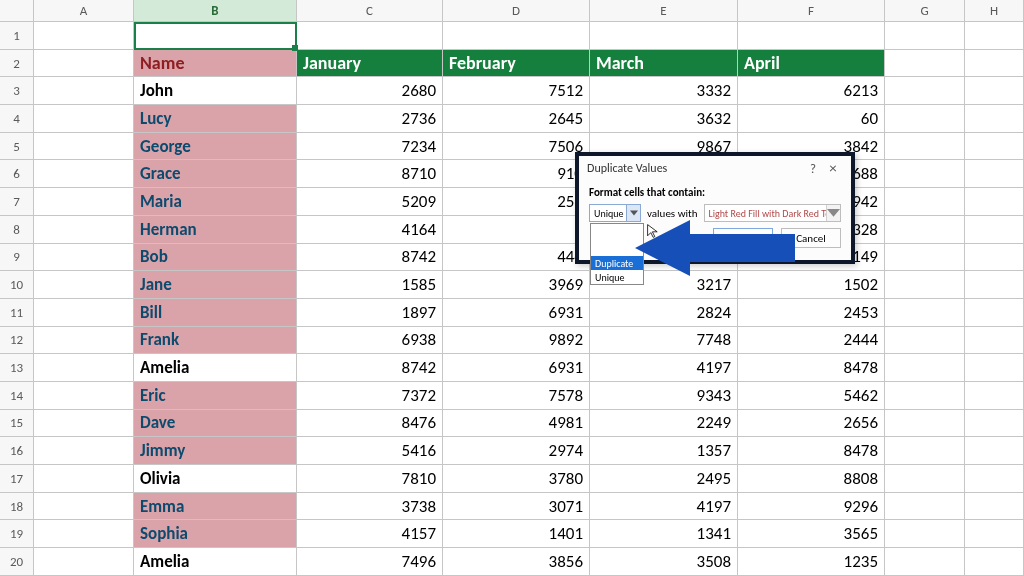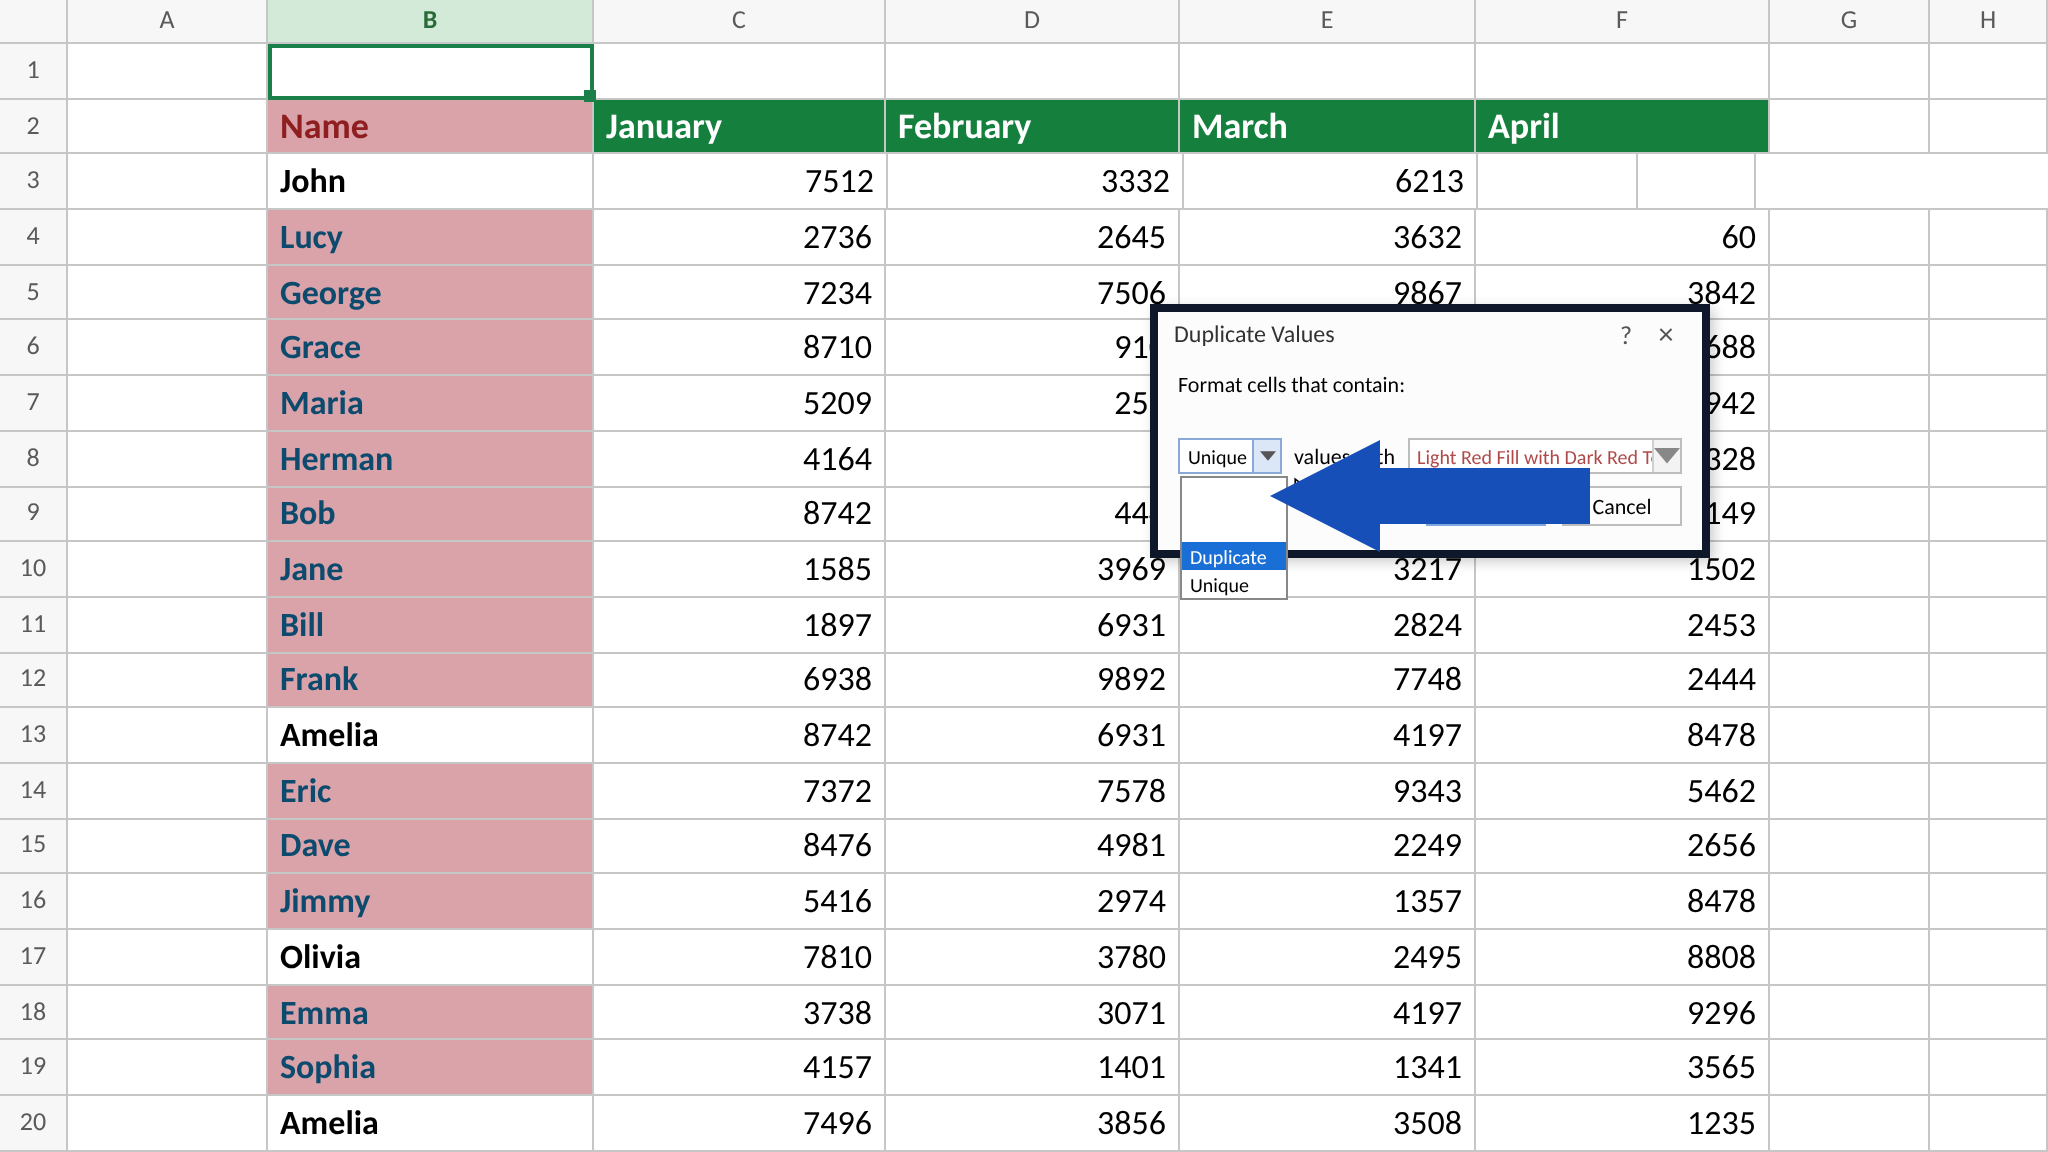--- a/index.html
+++ b/index.html
@@ -126,21 +126,21 @@
     color: #333;
   }
   .dlg-title .spacer { flex: 1; }
   .dlg-title .help, .dlg-title .close {
     width: 20px; text-align: center; color: #555; font-size: 13px;
   }
   .dlg-title .close { font-size: 15px; }
   .dlg-body {
     padding: 6px 10px 12px 10px;
   }
-  .dlg-label { font-weight: normal; margin-bottom: 20px; }
+  .dlg-label { font-weight: bold; margin-bottom: 5px; }
   .dlg-row { display: flex; align-items: center; gap: 6px; margin-bottom: 6px; position: relative; }
   .selectbox {
     border: 1px solid #8aa9d6;
     background: #fff;
     height: 18px; width: 52px;
     display: flex; align-items: center;
     font-size: 10px;
     position: relative;
     padding-left: 4px;
   }
@@ -246,20 +246,21 @@
         <div class="cell month-head colD">February</div>
         <div class="cell month-head colE">March</div>
         <div class="cell month-head colF">April</div>
         <div class="cell blank colG"></div>
         <div class="cell blank colH"></div>
       </div>
       <div class="row">
         <div class="row-header">3</div>
         <div class="cell blank colA"></div>
         <div class="cell colB name-plain">John</div>
+        <div class="cell num colC">2680</div>
         <div class="cell num colD">7512</div>
         <div class="cell num colE">3332</div>
         <div class="cell num colF">6213</div>
         <div class="cell blank colG"></div>
         <div class="cell blank colH"></div>
       </div>
       <div class="row">
         <div class="row-header">4</div>
         <div class="cell blank colA"></div>
         <div class="cell colB name-red">Lucy</div>

